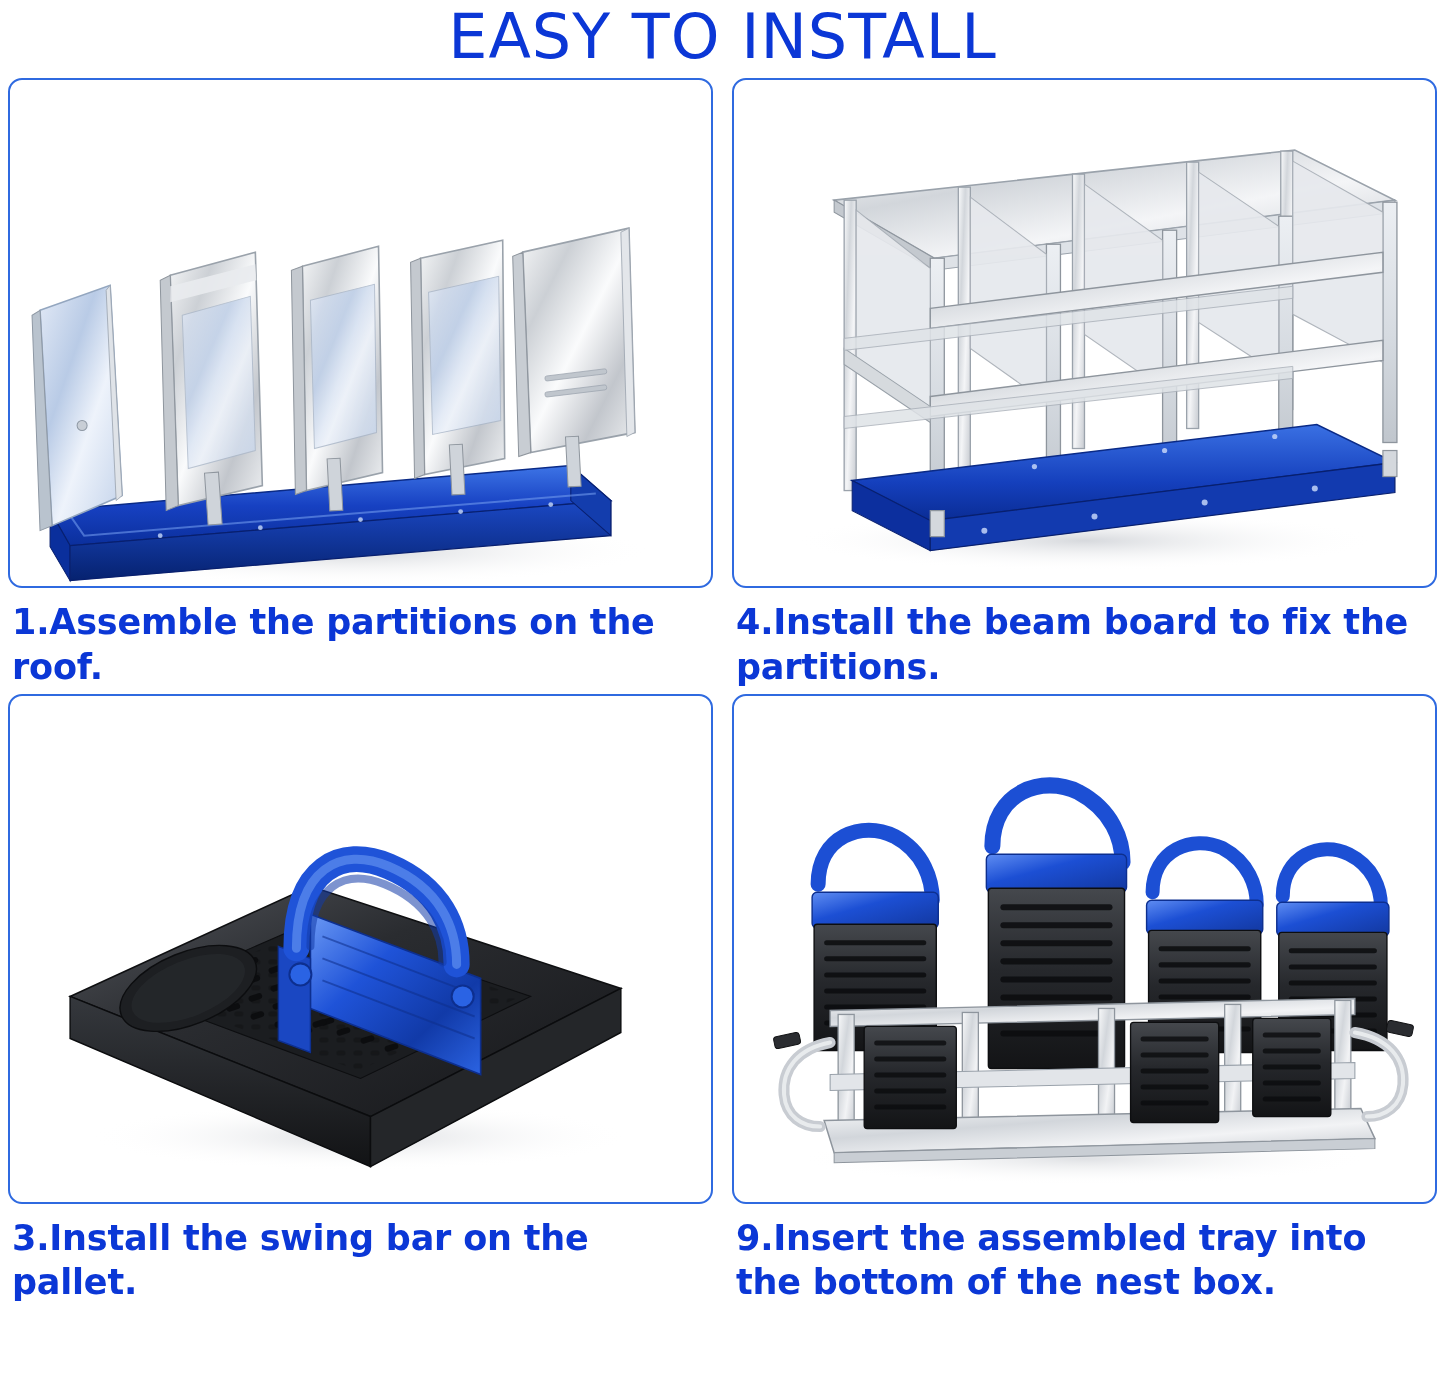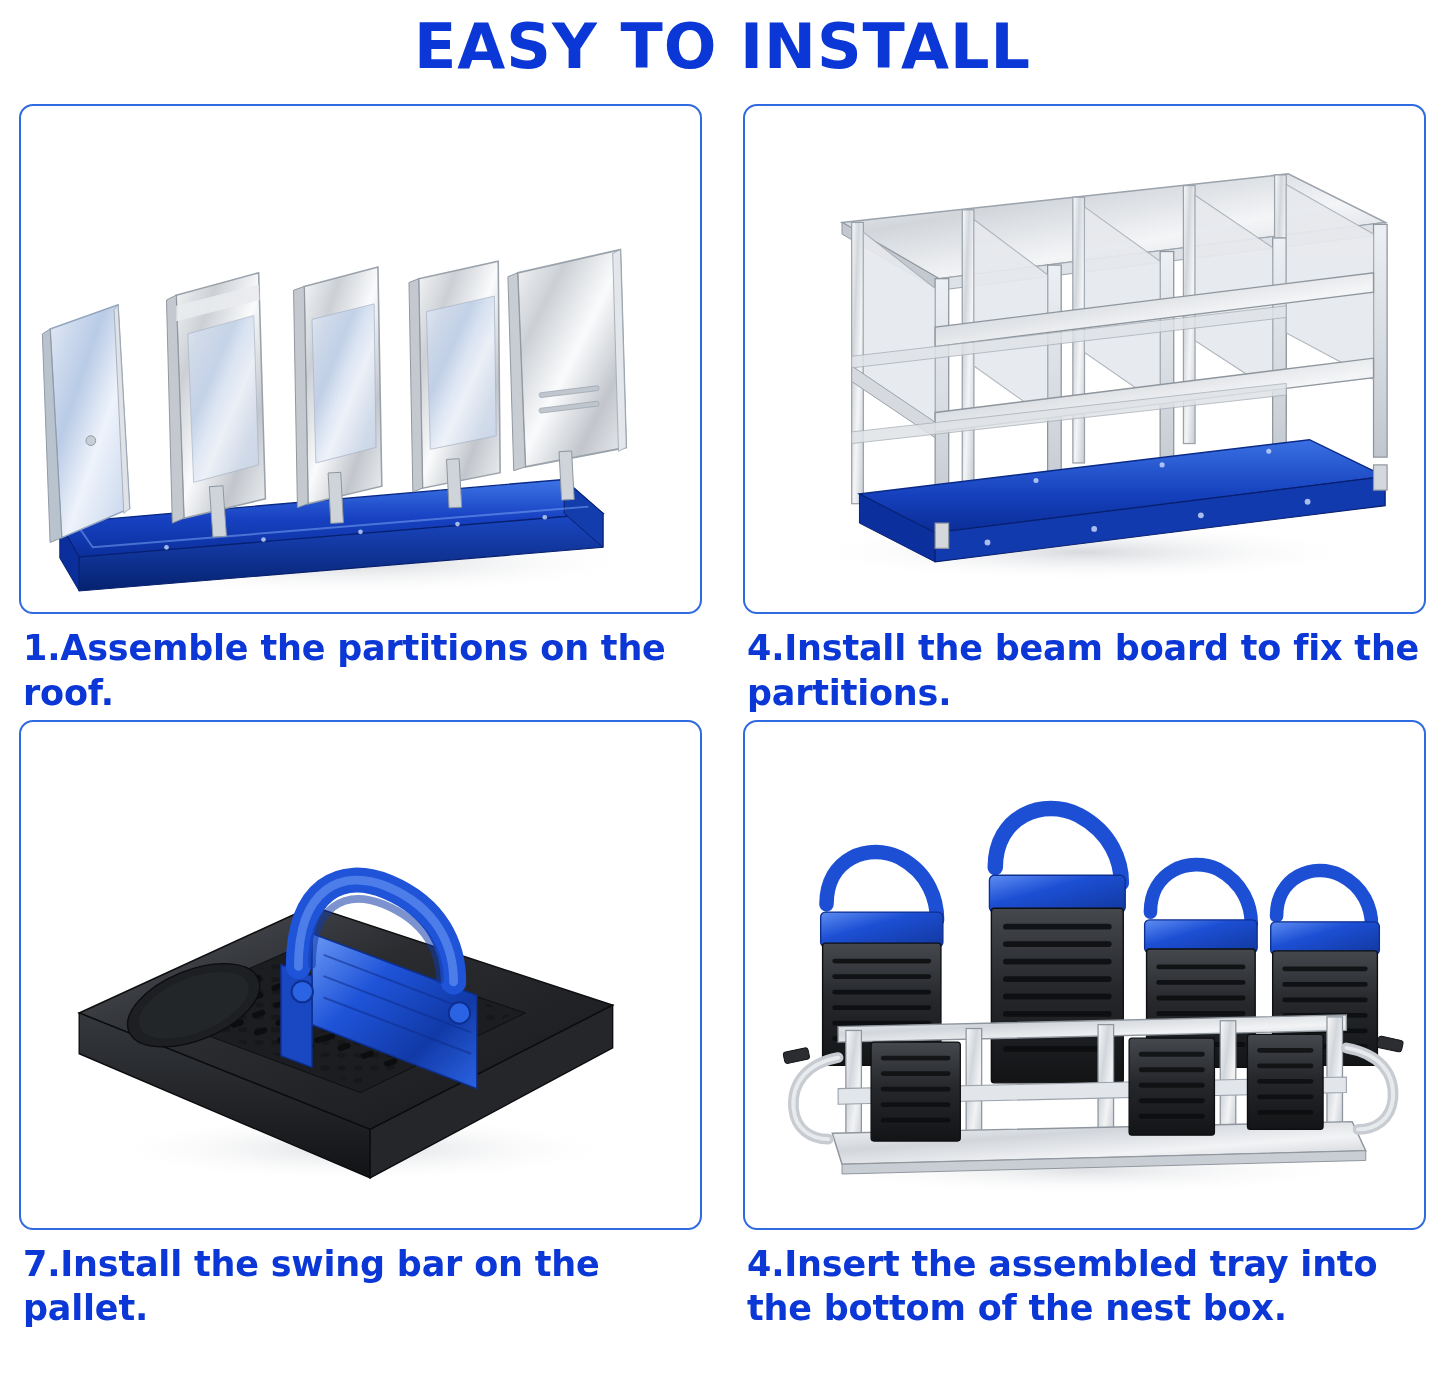--- a/index.html
+++ b/index.html
@@ -17,41 +17,42 @@
     position: relative;
     width: 1445px;
     height: 1387px;
     background: #ffffff;
     box-sizing: border-box;
   }
   .title {
     text-align: center;
     color: #0b37d6;
     font-family: "DejaVu Sans", sans-serif;
-    font-weight: bold;
+    font-weight: normal;
     font-size: 62px;
     letter-spacing: 1px;
     line-height: 1;
+    padding-top: 6px;
     padding-bottom: 10px;
-    margin: 16px;
+    margin: 0;
   }
   .grid {
     display: grid;
     grid-template-columns: 721px 721px;
     grid-template-rows: auto auto;
     column-gap: 3px;
     row-gap: 4px;
     padding: 0 0 0 0;
     margin: 0 auto;
     width: 1445px;
     box-sizing: border-box;
   }
   .cell {
     position: relative;
-    padding: 0 19px;
+    padding: 0 8px;
     box-sizing: border-box;
   }
   .photo-frame {
     border: 2px solid #2f6ae0;
     border-radius: 14px;
     background: #ffffff;
     height: 510px;
     position: relative;
     overflow: hidden;
     box-sizing: border-box;
@@ -357,21 +358,21 @@
           <polygon points="268,250 300,262 300,356 268,344" fill="#1a47c2" stroke="#0d2f8f" stroke-width="1.4"></polygon>
 
           <path d="M286,252 C286,172 330,150 378,170 C430,192 446,232 446,268" fill="none" stroke="#1f53d8" stroke-width="26" stroke-linecap="round"></path>
           <path d="M286,252 C286,172 330,150 378,170 C430,192 446,232 446,268" fill="none" stroke="#5f90f0" stroke-width="9" stroke-linecap="round" opacity="0.7"></path>
           <path d="M300,250 C300,190 334,172 374,188 C418,206 432,238 432,266" fill="none" stroke="#123aa8" stroke-width="8" stroke-linecap="round" opacity="0.55"></path>
 
           <circle cx="290" cy="278" r="11" fill="#2a63e4" stroke="#0d2f8f" stroke-width="2"></circle>
           <circle cx="452" cy="300" r="11" fill="#2a63e4" stroke="#0d2f8f" stroke-width="2"></circle>
         </svg>
       </div>
-      <p class="caption">7.Install the swing bar on the pallet.</p>
+      <p class="caption">3.Install the swing bar on the pallet.</p>
     </div>
 
     <div class="cell">
       <div class="photo-frame">
         <svg class="scene" viewBox="0 0 700 510" preserveAspectRatio="xMidYMid meet">
           <defs>
             <linearGradient id="g4metal" x1="0" y1="0" x2="1" y2="1">
               <stop offset="0%" stop-color="#f8f9fa"></stop>
               <stop offset="35%" stop-color="#d2d6db"></stop>
               <stop offset="65%" stop-color="#f2f3f5"></stop>
@@ -501,17 +502,17 @@
             <g fill="#0b0c0e" opacity="0.8">
               <rect x="528" y="336" width="58" height="5" rx="2.5"></rect>
               <rect x="528" y="352" width="58" height="5" rx="2.5"></rect>
               <rect x="528" y="368" width="58" height="5" rx="2.5"></rect>
               <rect x="528" y="384" width="58" height="5" rx="2.5"></rect>
               <rect x="528" y="400" width="58" height="5" rx="2.5"></rect>
             </g>
           </g>
         </svg>
       </div>
-      <p class="caption">4.Insert the assembled tray into the bottom of the nest box.</p>
+      <p class="caption">9.Insert the assembled tray into the bottom of the nest box.</p>
     </div>
 
   </div>
 </div>
 
 </body></html>

